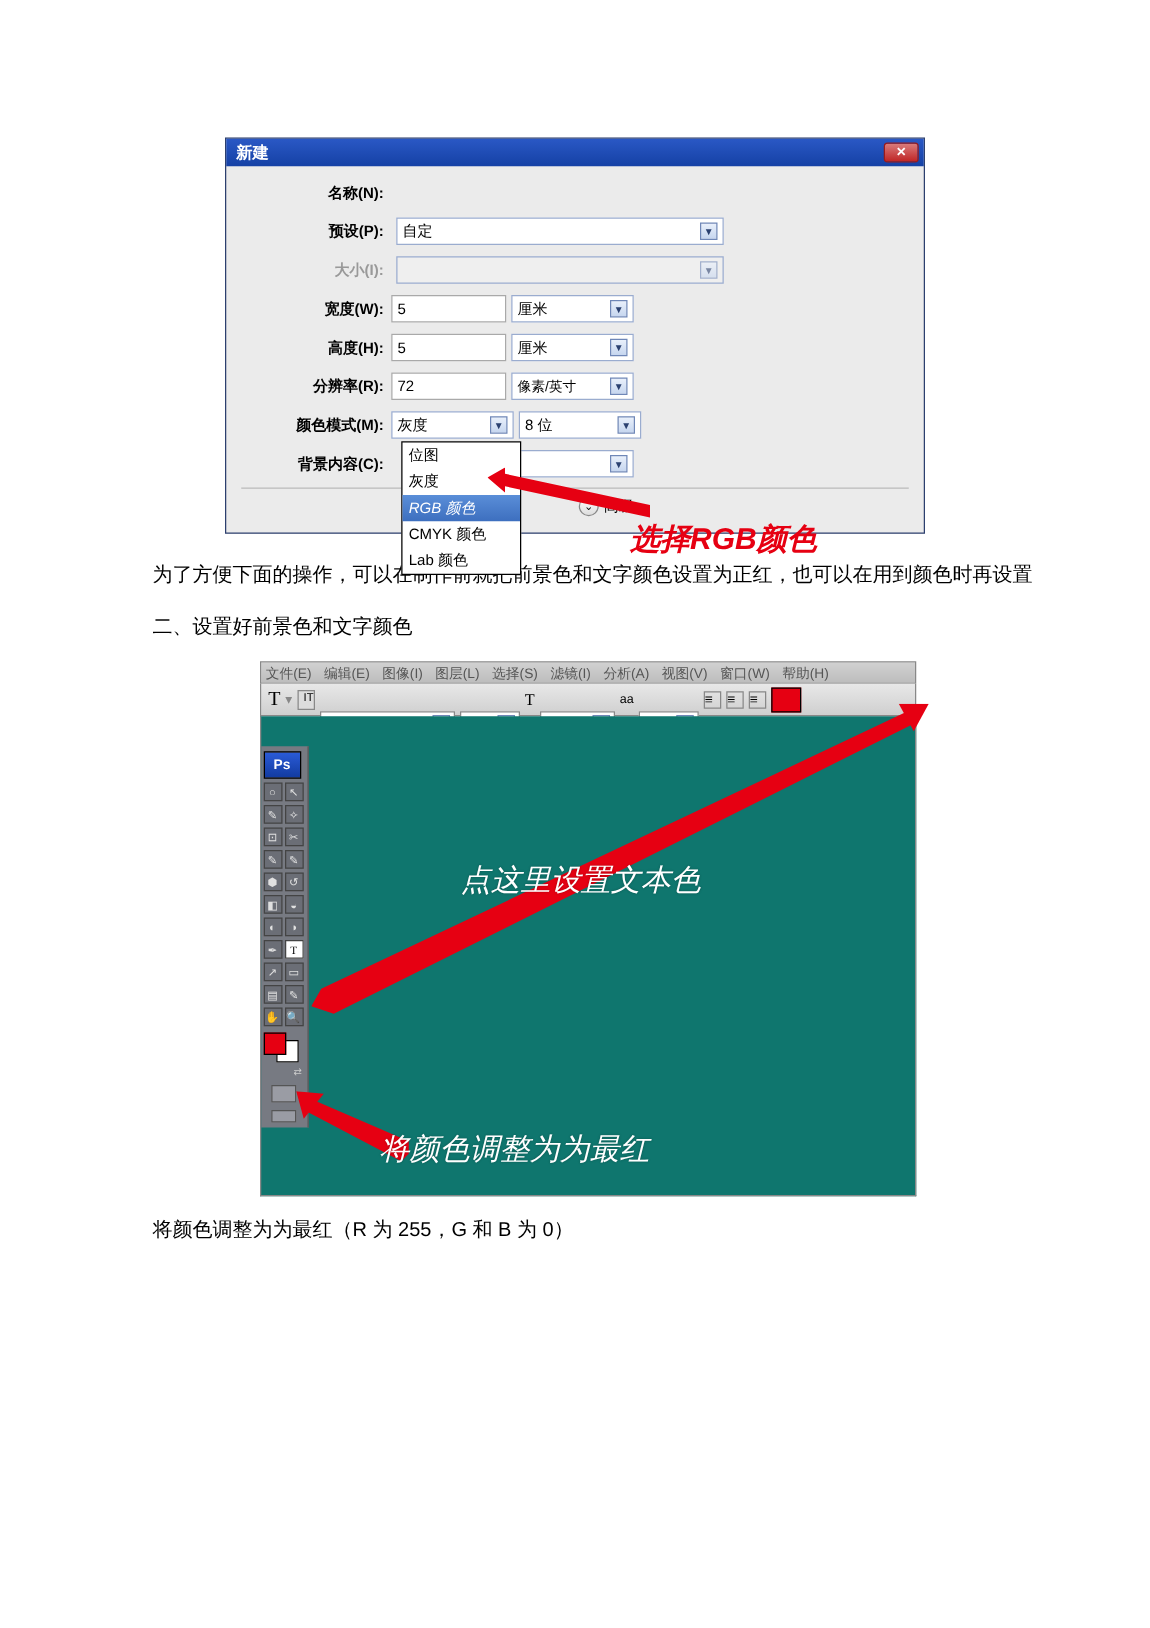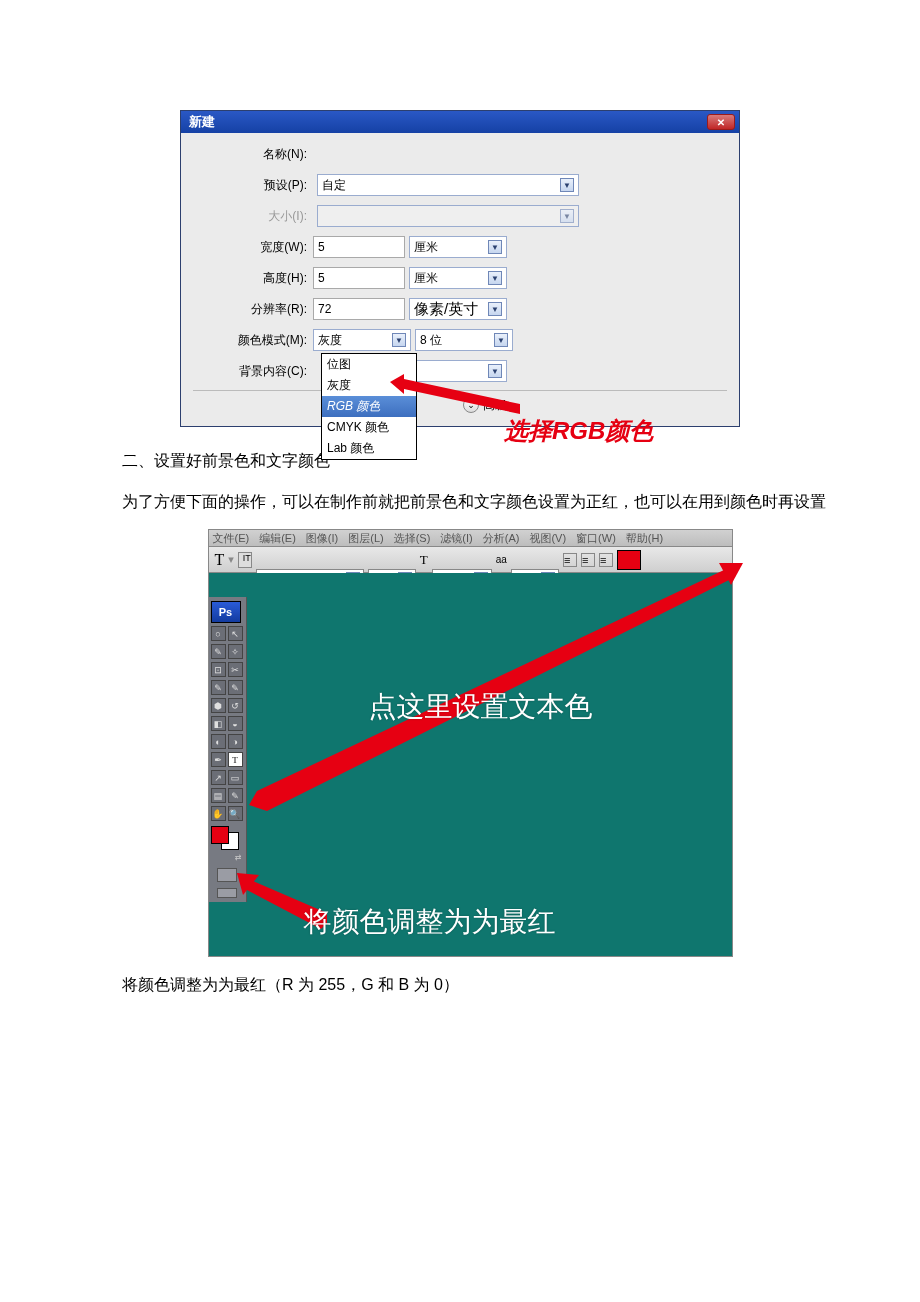--- a/index.html
+++ b/index.html
@@ -38,21 +38,21 @@
   }
   .left-col { flex: 1; }
   .right-col { width: 150px; margin-left: 12px; }
   .form-row {
     display: flex; align-items: center;
     margin-bottom: 5px;
     height: 26px;
   }
   .label {
     width: 120px; text-align: right;
-    font-size: 12px; padding-right: 6px;
+    font-size: 12px; padding-right: 6px; font-weight: bold;
   }
   .label.disabled { color: #999; }
   .input {
     height: 22px; font-size: 12px;
     border: 1px solid #a9a9a9; background: #fff;
     padding: 0 4px;
   }
   .input.wide { width: 220px; }
   .input.small { width: 92px; }
   .select {
@@ -134,21 +134,21 @@
   }
   .ps-icon { width:30px; height:22px; background:linear-gradient(#2a5bd7,#123ba0); color:#fff; font-size:11px; font-weight:bold; display:flex;align-items:center;justify-content:center; border:1px solid #000;}
   .tool-row { display:flex; gap:2px; }
   .tool { width:15px; height:15px; background:#6b6e76; border:1px solid #444; font-size:9px; color:#e0e0e0; display:flex;align-items:center;justify-content:center;}
   .fg-bg { position:relative; width:28px; height:24px; margin-top:2px; }
   .fg { position:absolute; left:0; top:0; width:18px; height:18px; background:#e60012; border:1px solid #000;}
   .bg { position:absolute; right:0; bottom:0; width:18px; height:18px; background:#fff; border:1px solid #000;}
   .q { width:20px;height:14px;border:1px solid #555;background:#9a9ca4;margin:3px auto 0; }
 
   .annot-white {
-    position:absolute; color:#fff; font-size:28px;
+    position:absolute; color:#fff; font-style:italic; font-size:24px;
     font-family: "KaiTi","楷体","SimSun",serif;
     text-shadow: 0 0 2px rgba(0,0,0,0.3);
   }
   .annot-a { left:160px; top:115px; }
   .annot-b { left:95px; top:330px; }
 
 </style>
 </head>
 <body>
 
@@ -192,21 +192,21 @@
             <input class="input small" value="5" style="">
             <div class="select w96">
               <span>厘米</span>
               <div class="arrow">▼</div>
             </div>
           </div>
           <div class="form-row">
             <div class="label">分辨率(R):</div>
             <input class="input small" value="72" style="">
             <div class="select w96">
-              <span style="font-size:15px">像素/英寸</span>
+              <span style="font-size:11px">像素/英寸</span>
               <div class="arrow">▼</div>
             </div>
           </div>
           <div class="form-row">
             <div class="label">颜色模式(M):</div>
             <div class="select w98" style="margin-left:0">
               <span>灰度</span>
               <div class="arrow">▼</div>
             </div>
             <div class="select w96">
@@ -240,22 +240,22 @@
         </div>
       </div>
     </div>
 
     <svg class="red-arrow1" width="140" height="70">
       <polygon points="0,8 14,0 14,5 130,30 130,40 14,15 14,20" fill="#e60012"></polygon>
     </svg>
     <div class="annot1">选择RGB颜色</div>
   </div>
 
+  <p class="para" style="margin-left:90px;text-indent:2em">为了方便下面的操作，可以在制作前就把前景色和文字颜色设置为正红，也可以在用到颜色时再设置</p>
   <p class="para">二、设置好前景色和文字颜色</p>
-  <p class="para" style="margin-left:90px;text-indent:2em">为了方便下面的操作，可以在制作前就把前景色和文字颜色设置为正红，也可以在用到颜色时再设置</p>
 
   <div class="second-img-wrap">
     <div class="menubar">
       <span>文件(E)</span>
       <span>编辑(E)</span>
       <span>图像(I)</span>
       <span>图层(L)</span>
       <span>选择(S)</span>
       <span>滤镜(I)</span>
       <span>分析(A)</span>

